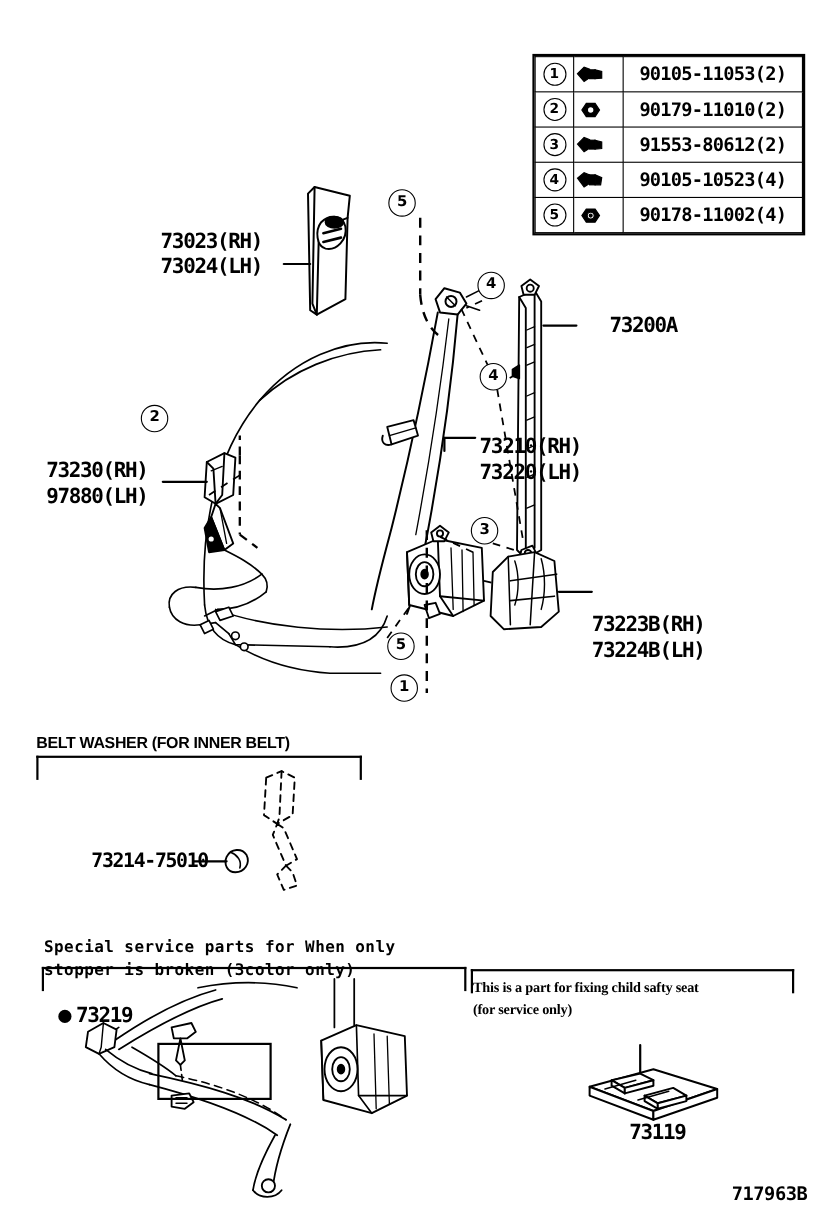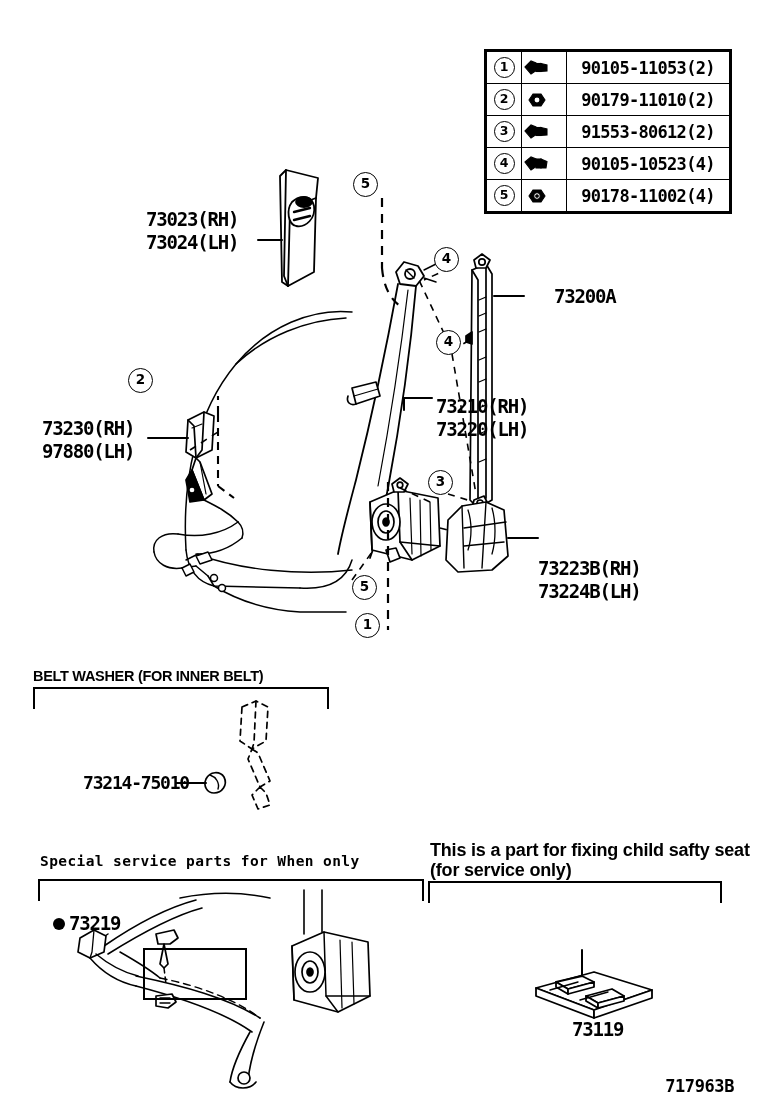--- a/index.html
+++ b/index.html
@@ -124,26 +124,27 @@
   }
   .note-mono {
     font-family: "DejaVu Sans Mono", monospace;
     font-size: 14.5px;
     font-weight: bold;
     letter-spacing: .4px;
     line-height: 21px;
     white-space: nowrap;
   }
   .note-sans {
-    font-family: Liberation Sans, sans-serif;
-    font-size: 18px;
+    font-family: Liberation Serif, serif;
+    font-size: 13px;
     font-weight: bold;
     letter-spacing: -.2px;
     line-height: 20px;
     white-space: nowrap;
+    margin-top: 48px;
   }
 
   
   .bracket {
     border: 2.2px solid #000;
     border-top: 2.2px solid #000;
     border-bottom: none;
     height: 20px;
   }
 
@@ -455,20 +456,21 @@
         <path d="M180 80 C186 82 190 88 188 94" stroke-width="1.4"></path>
 
         <path d="M146 88 L176 88" stroke-width="2"></path>
       </g>
     </svg>
   </div>
   <div class="abs plabel small" style="left:58px; top:771px;">73214-75010</div>
 
   <div class="abs note-mono" style="left:40px; top:836px;margin-top:15px;">
     <div>Special  service  parts  for  When  only</div>
+    <div>stopper  is  broken  (3color  only)</div>
   </div>
   <div class="abs bracket" style="left:38px; top:879px; width:382px;"></div>
 
   <div class="abs" style="left:60px; top:890px; width:360px; height:200px;">
     <svg width="360" height="200" viewBox="0 0 360 200" aria-hidden="true">
       <g fill="none" stroke="#000" stroke-width="1.7" stroke-linecap="round" stroke-linejoin="round">
 
         <path d="M120 8 C150 2 182 2 210 8" stroke-width="1.5"></path>
         <path d="M44 56 C76 34 106 18 136 10" stroke-width="1.6"></path>
         <path d="M48 64 C80 44 112 26 142 18" stroke-width="1.6"></path>

